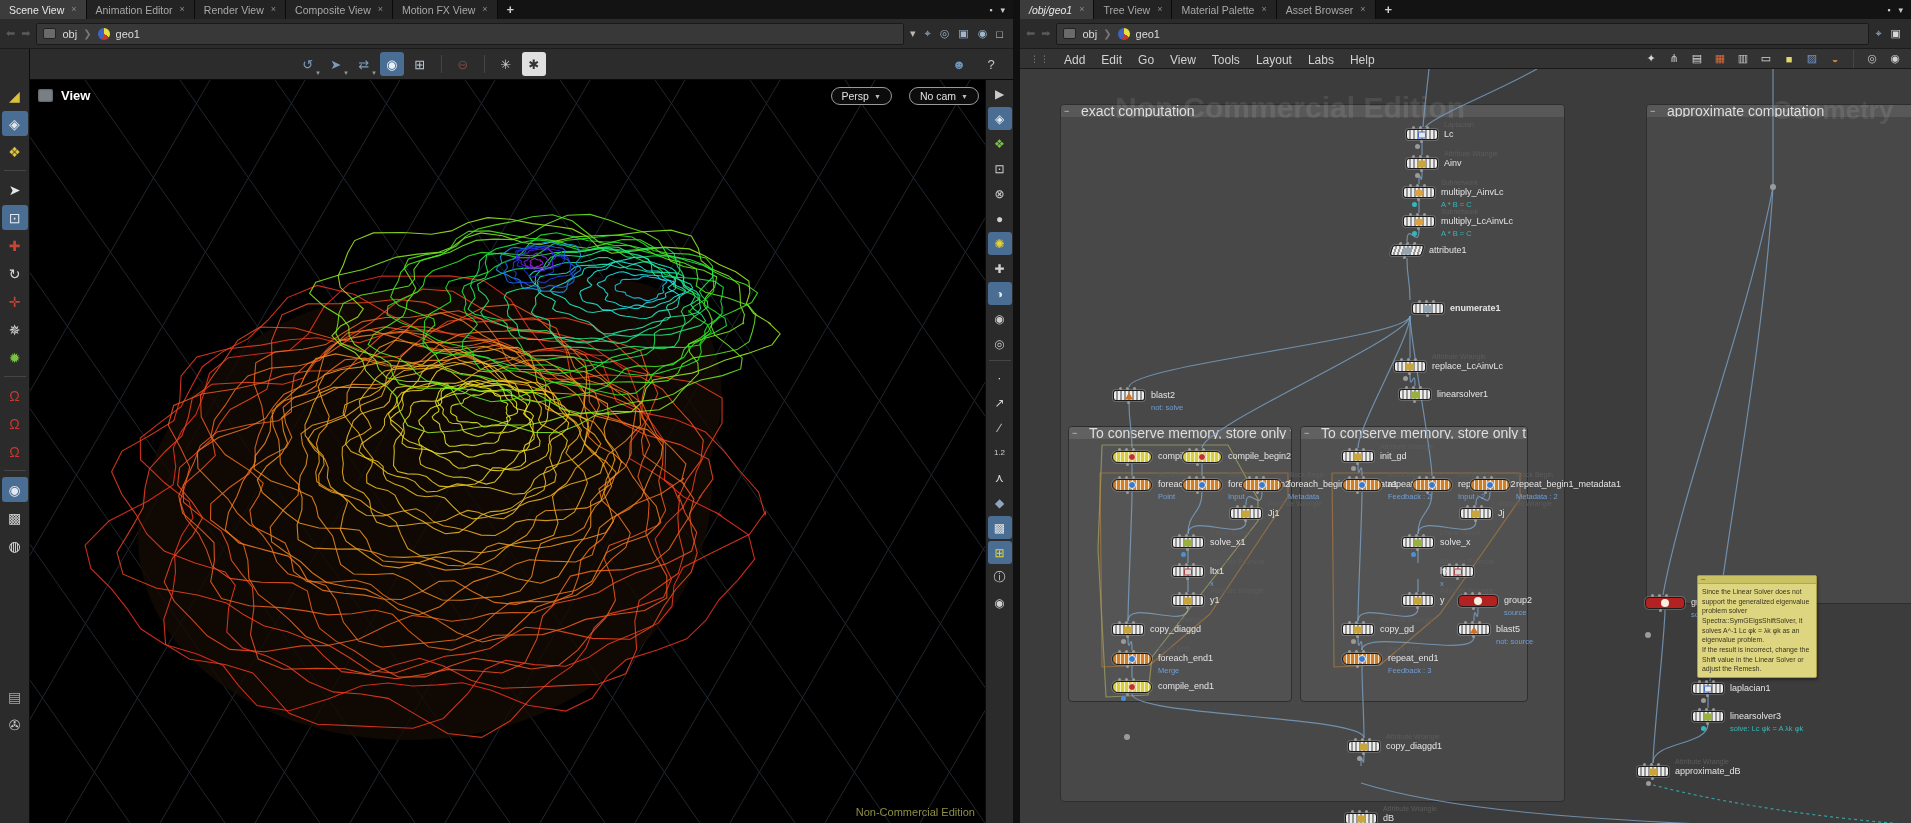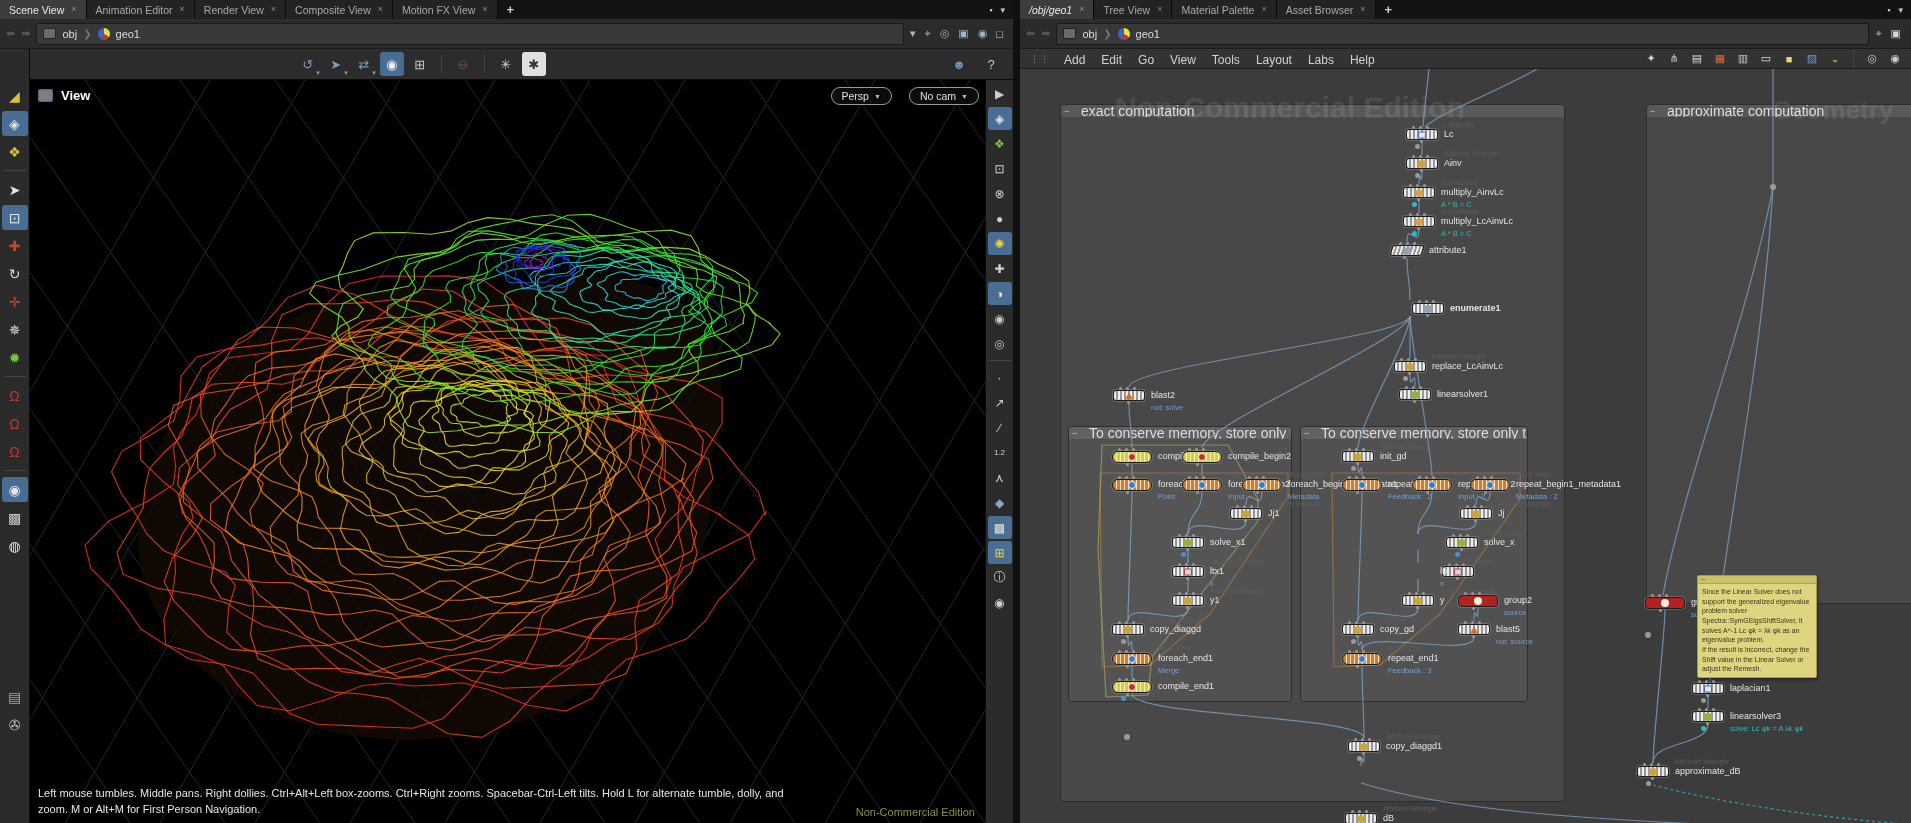--- a/index.html
+++ b/index.html
@@ -367,21 +367,20 @@
     <div id="vp-cams">
       <span class="pill">
         <span>Persp</span>
         <span class="caret">▼</span>
       </span>
       <span class="pill">
         <span>No cam</span>
         <span class="caret">▼</span>
       </span>
     </div>
-    <div id="vp-help">Left mouse tumbles. Middle pans. Right dollies. Ctrl+Alt+Left box-zooms. Ctrl+Right zooms. Spacebar-Ctrl-Left tilts. Hold L for alternate tumble, dolly, and zoom. M or Alt+M for First Person Navigation.</div>
     <div id="vp-edition">Non-Commercial Edition</div>
   </div>
   <div id="display-col">
       <span class="icon-cell">
         <span style="color: rgb(204, 204, 204);">▶</span>
       </span>
       <span class="icon-cell active">
         <span style="color: rgb(226, 232, 238);">◈</span>
       </span>
       <span class="icon-cell">
@@ -784,21 +783,21 @@
         <span class="nlabel">repeat_begin1_metadata1</span>
         <span class="nsub">Metadata : 2</span>
       </div>
       <div class="node type-wrangle" style="left: 440px; top: 439px;">
         <div class="nbody">
           <span class="chip"></span>
         </div>
         <span class="nghost">Attribute Wrangle</span>
         <span class="nlabel">Jj</span>
       </div>
-      <div class="node type-solver" style="left: 382px; top: 468px; margin-left: 44px;">
+      <div class="node type-solver" style="left: 382px; top: 468px;">
         <div class="nbody">
           <span class="chip"></span>
         </div>
         <span class="nghost">Linear Solver</span>
         <span class="nlabel">solve_x</span>
         <span class="ndot" style="background: rgb(74, 144, 217);"></span>
       </div>
       <div class="node type-promote" style="left: 382px; top: 497px; padding-left: 40px;">
         <div class="nbody">
           <span class="chip"></span>

